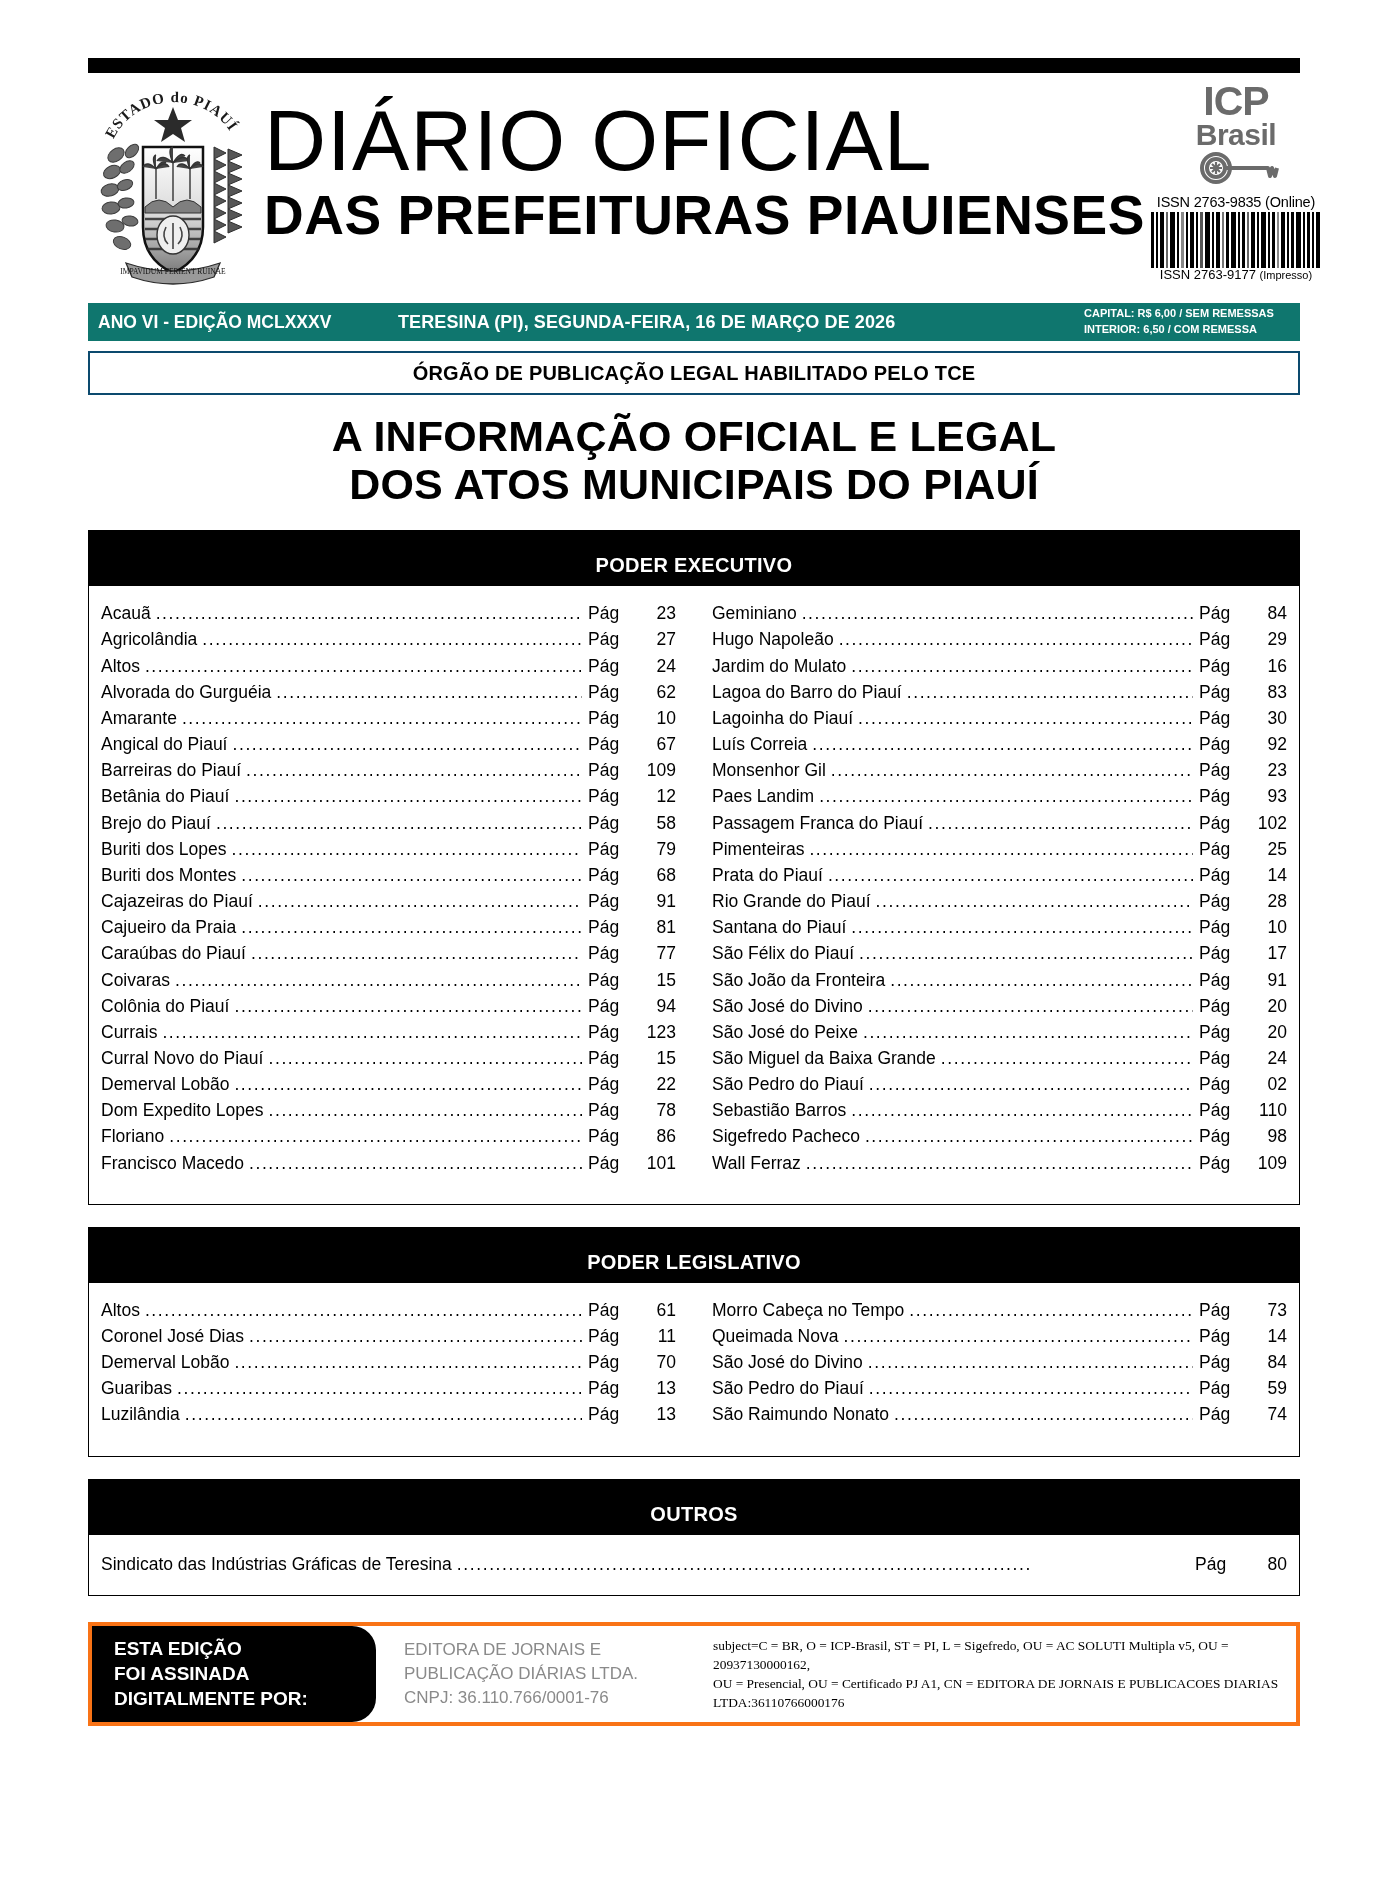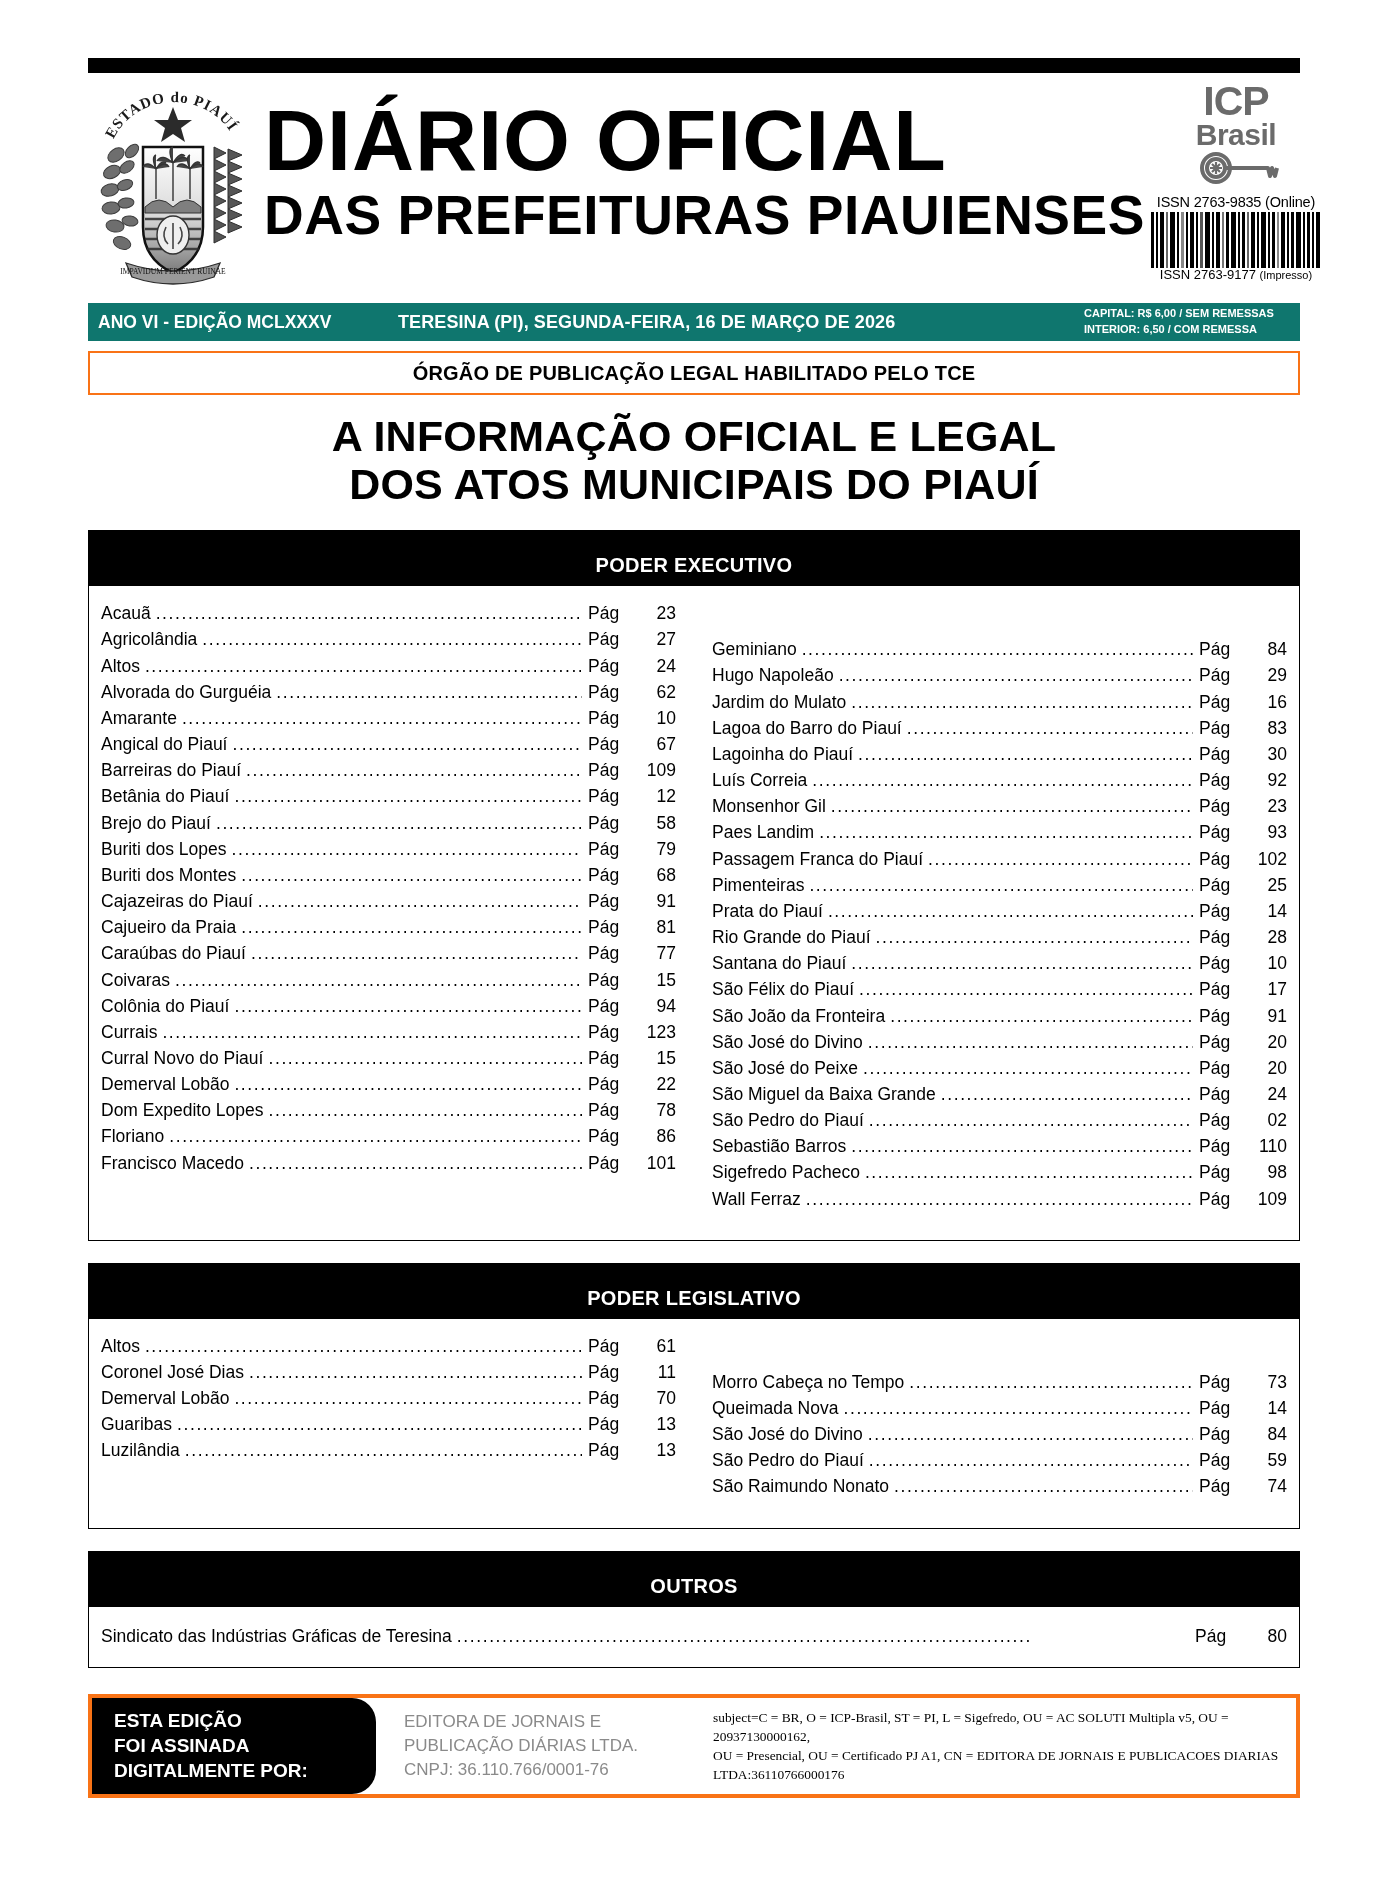--- a/index.html
+++ b/index.html
@@ -50,21 +50,21 @@
   }
   .crest svg { display:block; }
 
   .title-block {
     flex: 1 1 auto;
     padding-left: 6px;
     padding-top: 22px;
   }
   .title-main {
     font-family: "Liberation Sans", sans-serif;
-    font-weight: bold;
+    font-weight: normal;
     font-size: 86px;
     line-height: 0.96;
     letter-spacing: 1px;
     transform: scaleX(1.0);
     transform-origin: left center;
     white-space: nowrap;
   }
   .title-sub {
     font-family: "Liberation Sans", sans-serif;
     font-weight: bold;
@@ -141,21 +141,21 @@
     justify-content: center;
     align-items: flex-start;
     font-size: 11px;
     font-weight: bold;
     line-height: 1.45;
     padding-right: 6px;
   }
 
   
   .tce-box {
-    border: 2px solid #f97316;
+    border: 2px solid #0c4a6e;
     margin-top: 10px;
     height: 40px;
     display: flex;
     align-items: center;
     justify-content: center;
   }
   .tce-box span {
     font-size: 20px;
     font-weight: bold;
     letter-spacing: 0.2px;
@@ -186,21 +186,21 @@
     border: 1px solid #000;
     border-top: none;
     padding: 14px 12px 28px 12px;
   }
   .two-col {
     display: flex;
     gap: 0px;
   }
   .col { flex: 1 1 50%; min-width: 0; }
   .col.left { padding-right: 18px; }
-  .col.right { padding-left: 18px; margin-top: 36px; }
+  .col.right { padding-left: 18px; }
 
   .entry {
     display: flex;
     align-items: baseline;
     font-size: 17.5px;
     line-height: 1.495;
     white-space: nowrap;
   }
   .entry .name { flex: 0 0 auto; padding-right: 5px; }
   .entry .dots {

